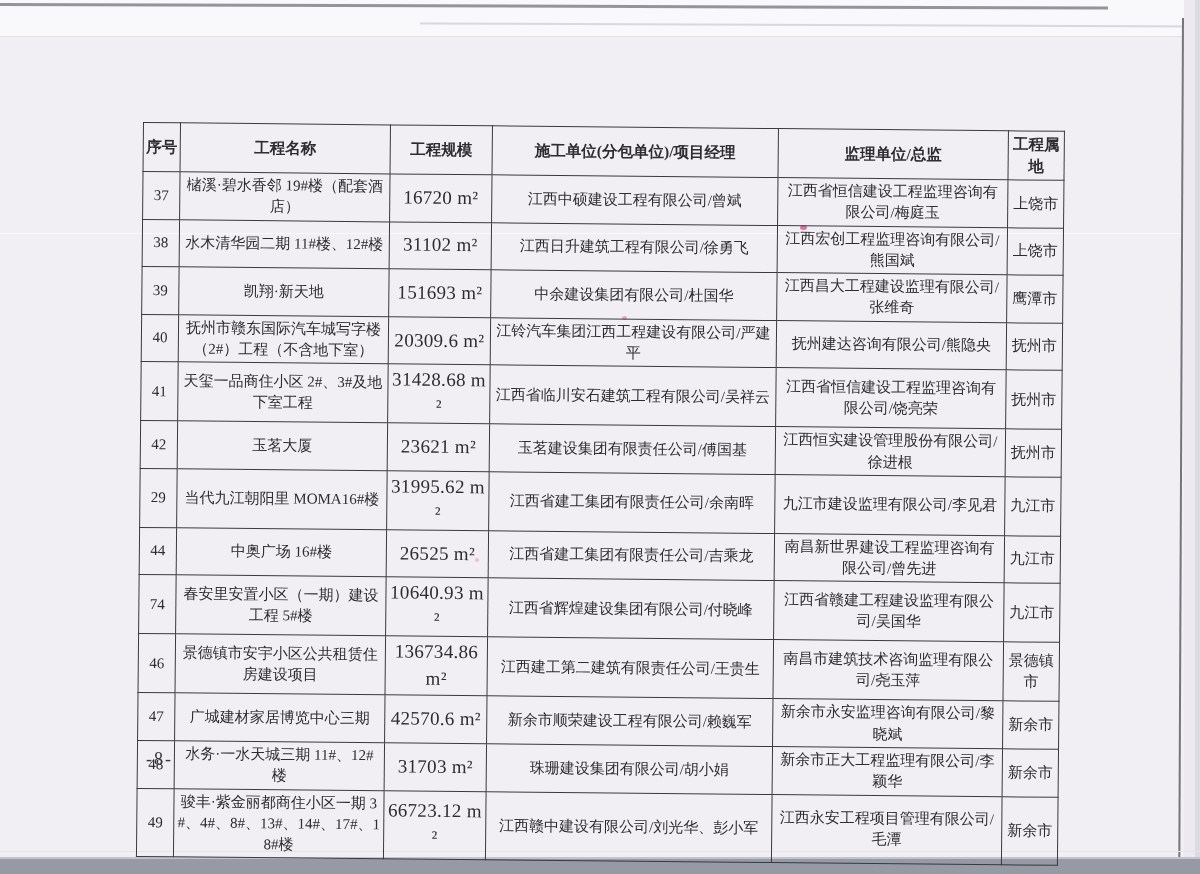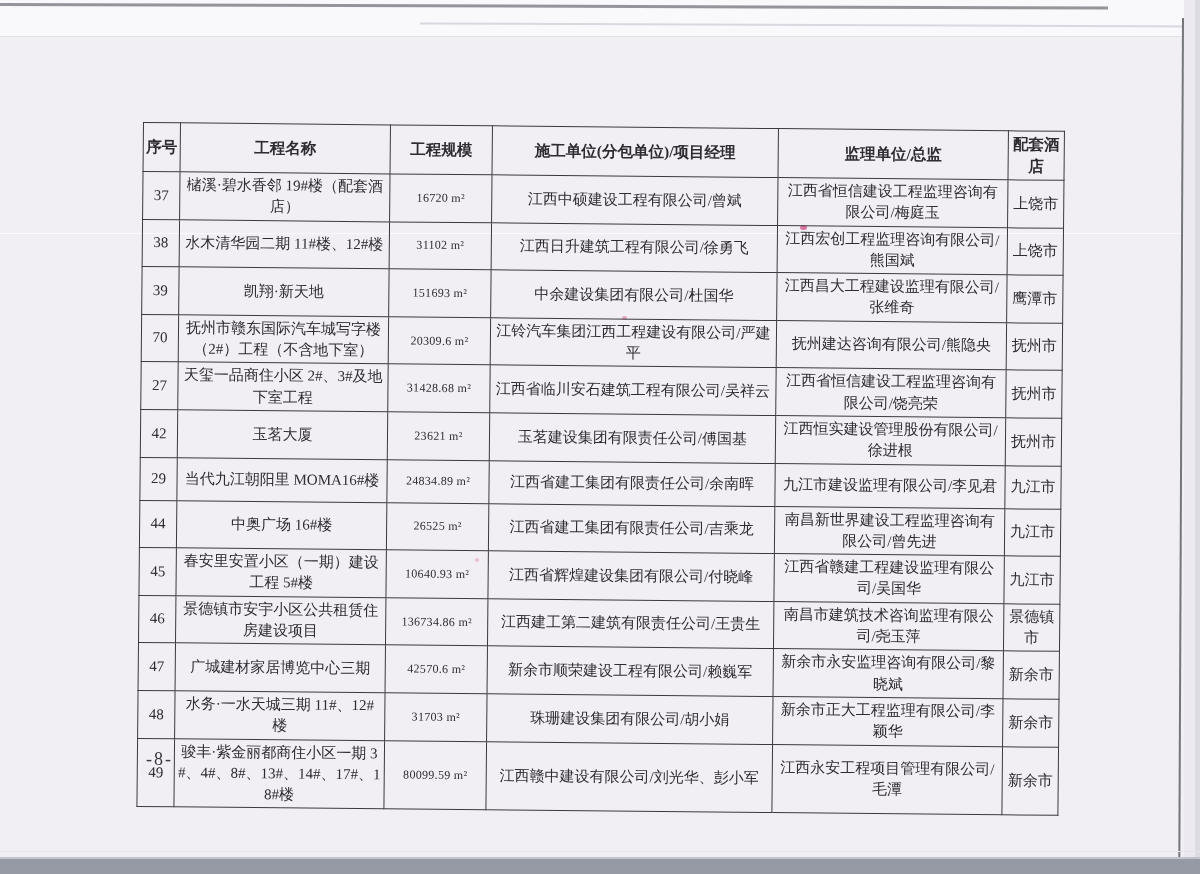--- a/index.html
+++ b/index.html
@@ -29,21 +29,21 @@
   th,td{
     border:1.6px solid #3b393e;
     text-align:center;vertical-align:middle;
     color:#2e2c31;
     font-size:15px;line-height:1.42;
     padding:2px 3px;
     word-break:break-all;
   }
   th{font-size:15.5px;font-weight:600;padding:2px 2px;height:44px;}
   td{height:38px;}
-  td.num{font-size:12px;letter-spacing:.3px;margin-left:21px;}
+  td.num{font-size:19px;letter-spacing:.3px;margin-left:21px;}
   .page-number{
     position:absolute;left:146px;top:749px;
     font-size:18px;color:#3a383d;letter-spacing:2px;
   }
 </style>
 </head>
 <body>
 
 <div class="top-white-band"></div>
 <div class="top-edge-line"></div>
@@ -69,21 +69,21 @@
         <col style="width:230px">
         <col style="width:56px">
     </colgroup>
     <thead>
       <tr>
         <th>序号</th>
         <th>工程名称</th>
         <th>工程规模</th>
         <th>施工单位(分包单位)/项目经理</th>
         <th>监理单位/总监</th>
-        <th>配套酒店</th>
+        <th>工程属地</th>
       </tr>
     </thead>
     <tbody id="table-body">
         <tr>
           <td>37</td>
           <td>槠溪·碧水香邻 19#楼（配套酒店）</td>
           <td class="num">16720 m²</td>
           <td>江西中硕建设工程有限公司/曾斌</td>
           <td>江西省恒信建设工程监理咨询有限公司/梅庭玉</td>
           <td>上饶市</td>
@@ -98,61 +98,61 @@
         </tr>
         <tr>
           <td>39</td>
           <td>凯翔·新天地</td>
           <td class="num">151693 m²</td>
           <td>中余建设集团有限公司/杜国华</td>
           <td>江西昌大工程建设监理有限公司/张维奇</td>
           <td>鹰潭市</td>
         </tr>
         <tr>
-          <td>70</td>
+          <td>40</td>
           <td>抚州市赣东国际汽车城写字楼（2#）工程（不含地下室）</td>
           <td class="num">20309.6 m²</td>
           <td>江铃汽车集团江西工程建设有限公司/严建平</td>
           <td>抚州建达咨询有限公司/熊隐央</td>
           <td>抚州市</td>
         </tr>
         <tr>
-          <td>27</td>
+          <td>41</td>
           <td>天玺一品商住小区 2#、3#及地下室工程</td>
           <td class="num">31428.68 m²</td>
           <td>江西省临川安石建筑工程有限公司/吴祥云</td>
           <td>江西省恒信建设工程监理咨询有限公司/饶亮荣</td>
           <td>抚州市</td>
         </tr>
         <tr>
           <td>42</td>
           <td>玉茗大厦</td>
           <td class="num">23621 m²</td>
           <td>玉茗建设集团有限责任公司/傅国基</td>
           <td>江西恒实建设管理股份有限公司/徐进根</td>
           <td>抚州市</td>
         </tr>
         <tr>
           <td>29</td>
           <td>当代九江朝阳里 MOMA16#楼</td>
-          <td class="num">24834.89 m²</td>
+          <td class="num">31995.62 m²</td>
           <td>江西省建工集团有限责任公司/余南晖</td>
           <td>九江市建设监理有限公司/李见君</td>
           <td>九江市</td>
         </tr>
         <tr>
           <td>44</td>
           <td>中奥广场 16#楼</td>
           <td class="num">26525 m²</td>
           <td>江西省建工集团有限责任公司/吉乘龙</td>
           <td>南昌新世界建设工程监理咨询有限公司/曾先进</td>
           <td>九江市</td>
         </tr>
         <tr>
-          <td>45</td>
+          <td>74</td>
           <td>春安里安置小区（一期）建设工程 5#楼</td>
           <td class="num">10640.93 m²</td>
           <td>江西省辉煌建设集团有限公司/付晓峰</td>
           <td>江西省赣建工程建设监理有限公司/吴国华</td>
           <td>九江市</td>
         </tr>
         <tr>
           <td>46</td>
           <td>景德镇市安宇小区公共租赁住房建设项目</td>
           <td class="num">136734.86 m²</td>
@@ -172,21 +172,21 @@
           <td>48</td>
           <td>水务·一水天城三期 11#、12#楼</td>
           <td class="num">31703 m²</td>
           <td>珠珊建设集团有限公司/胡小娟</td>
           <td>新余市正大工程监理有限公司/李颖华</td>
           <td>新余市</td>
         </tr>
         <tr>
           <td>49</td>
           <td>骏丰·紫金丽都商住小区一期 3#、4#、8#、13#、14#、17#、18#楼</td>
-          <td class="num">80099.59 m²</td>
+          <td class="num">66723.12 m²</td>
           <td>江西赣中建设有限公司/刘光华、彭小军</td>
           <td>江西永安工程项目管理有限公司/毛潭</td>
           <td>新余市</td>
         </tr>
       </tbody>
   </table>
 </div>
 
 <div class="page-number">-8-</div>
 

